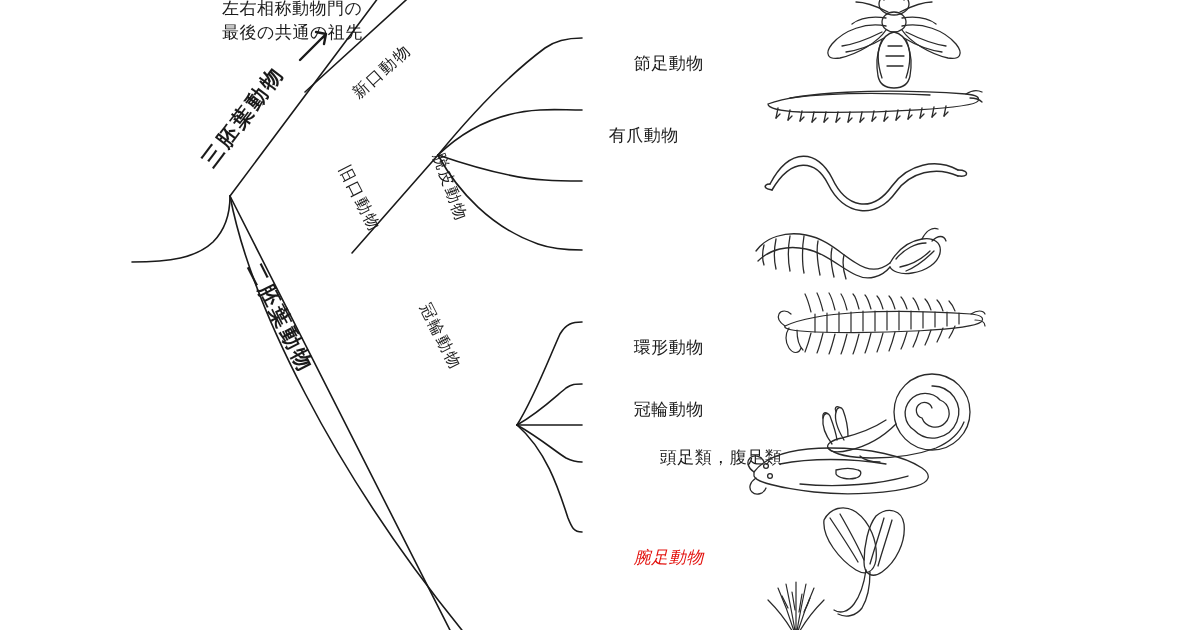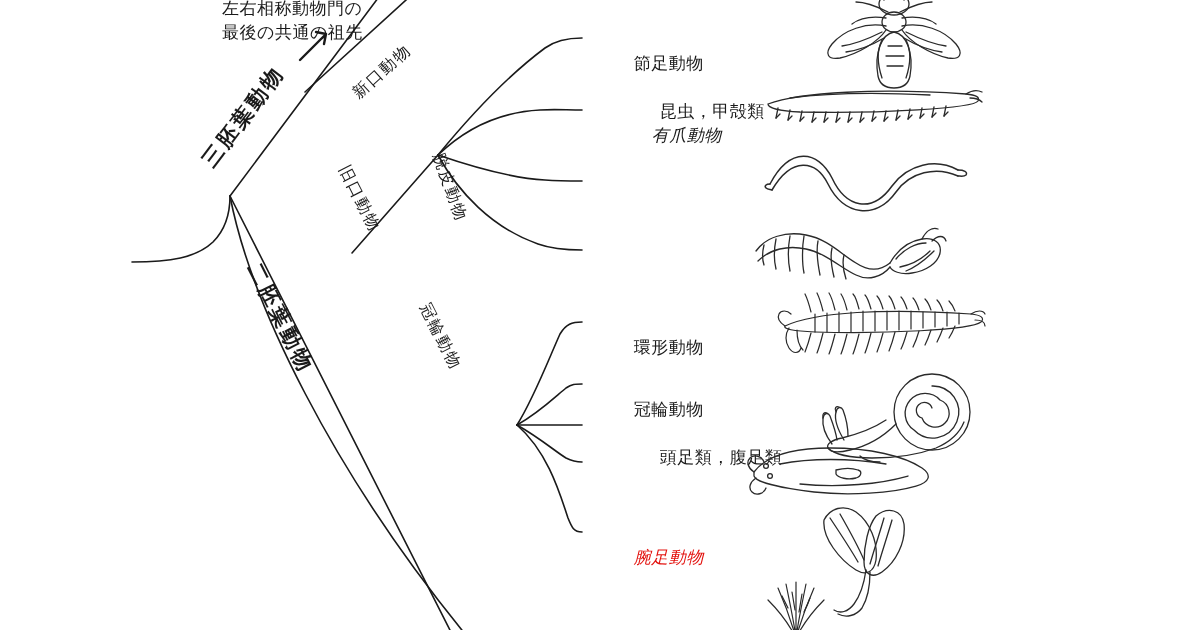--- a/index.html
+++ b/index.html
@@ -117,24 +117,23 @@
   <div class="rot-label thin" style="left:447px; top:150px; transform: rotate(70deg);">
     <span>脱皮動物</span>
   </div>
 
   <div class="rot-label thin" style="left:433px; top:300px; transform: rotate(63deg);">
     <span>冠輪動物</span>
   </div>
 
   <div class="label" style="left:610px; top:27px;">
     <span>節足動物</span><br>
-    <span style="display:inline-block; padding-left:26px;">昆虫，甲殻類</span>
-  </div>
-
-  <div class="label" style="left:628px; top:99px;font-style:italic;">
+  </div>
+
+  <div class="label" style="left:585px; top:99px;">
     <span>有爪動物</span>
   </div>
 
 
 
   <div class="label" style="left:610px; top:311px;">
     <span>環形動物</span><br>
   </div>
 
   <div class="label" style="left:610px; top:373px;">

